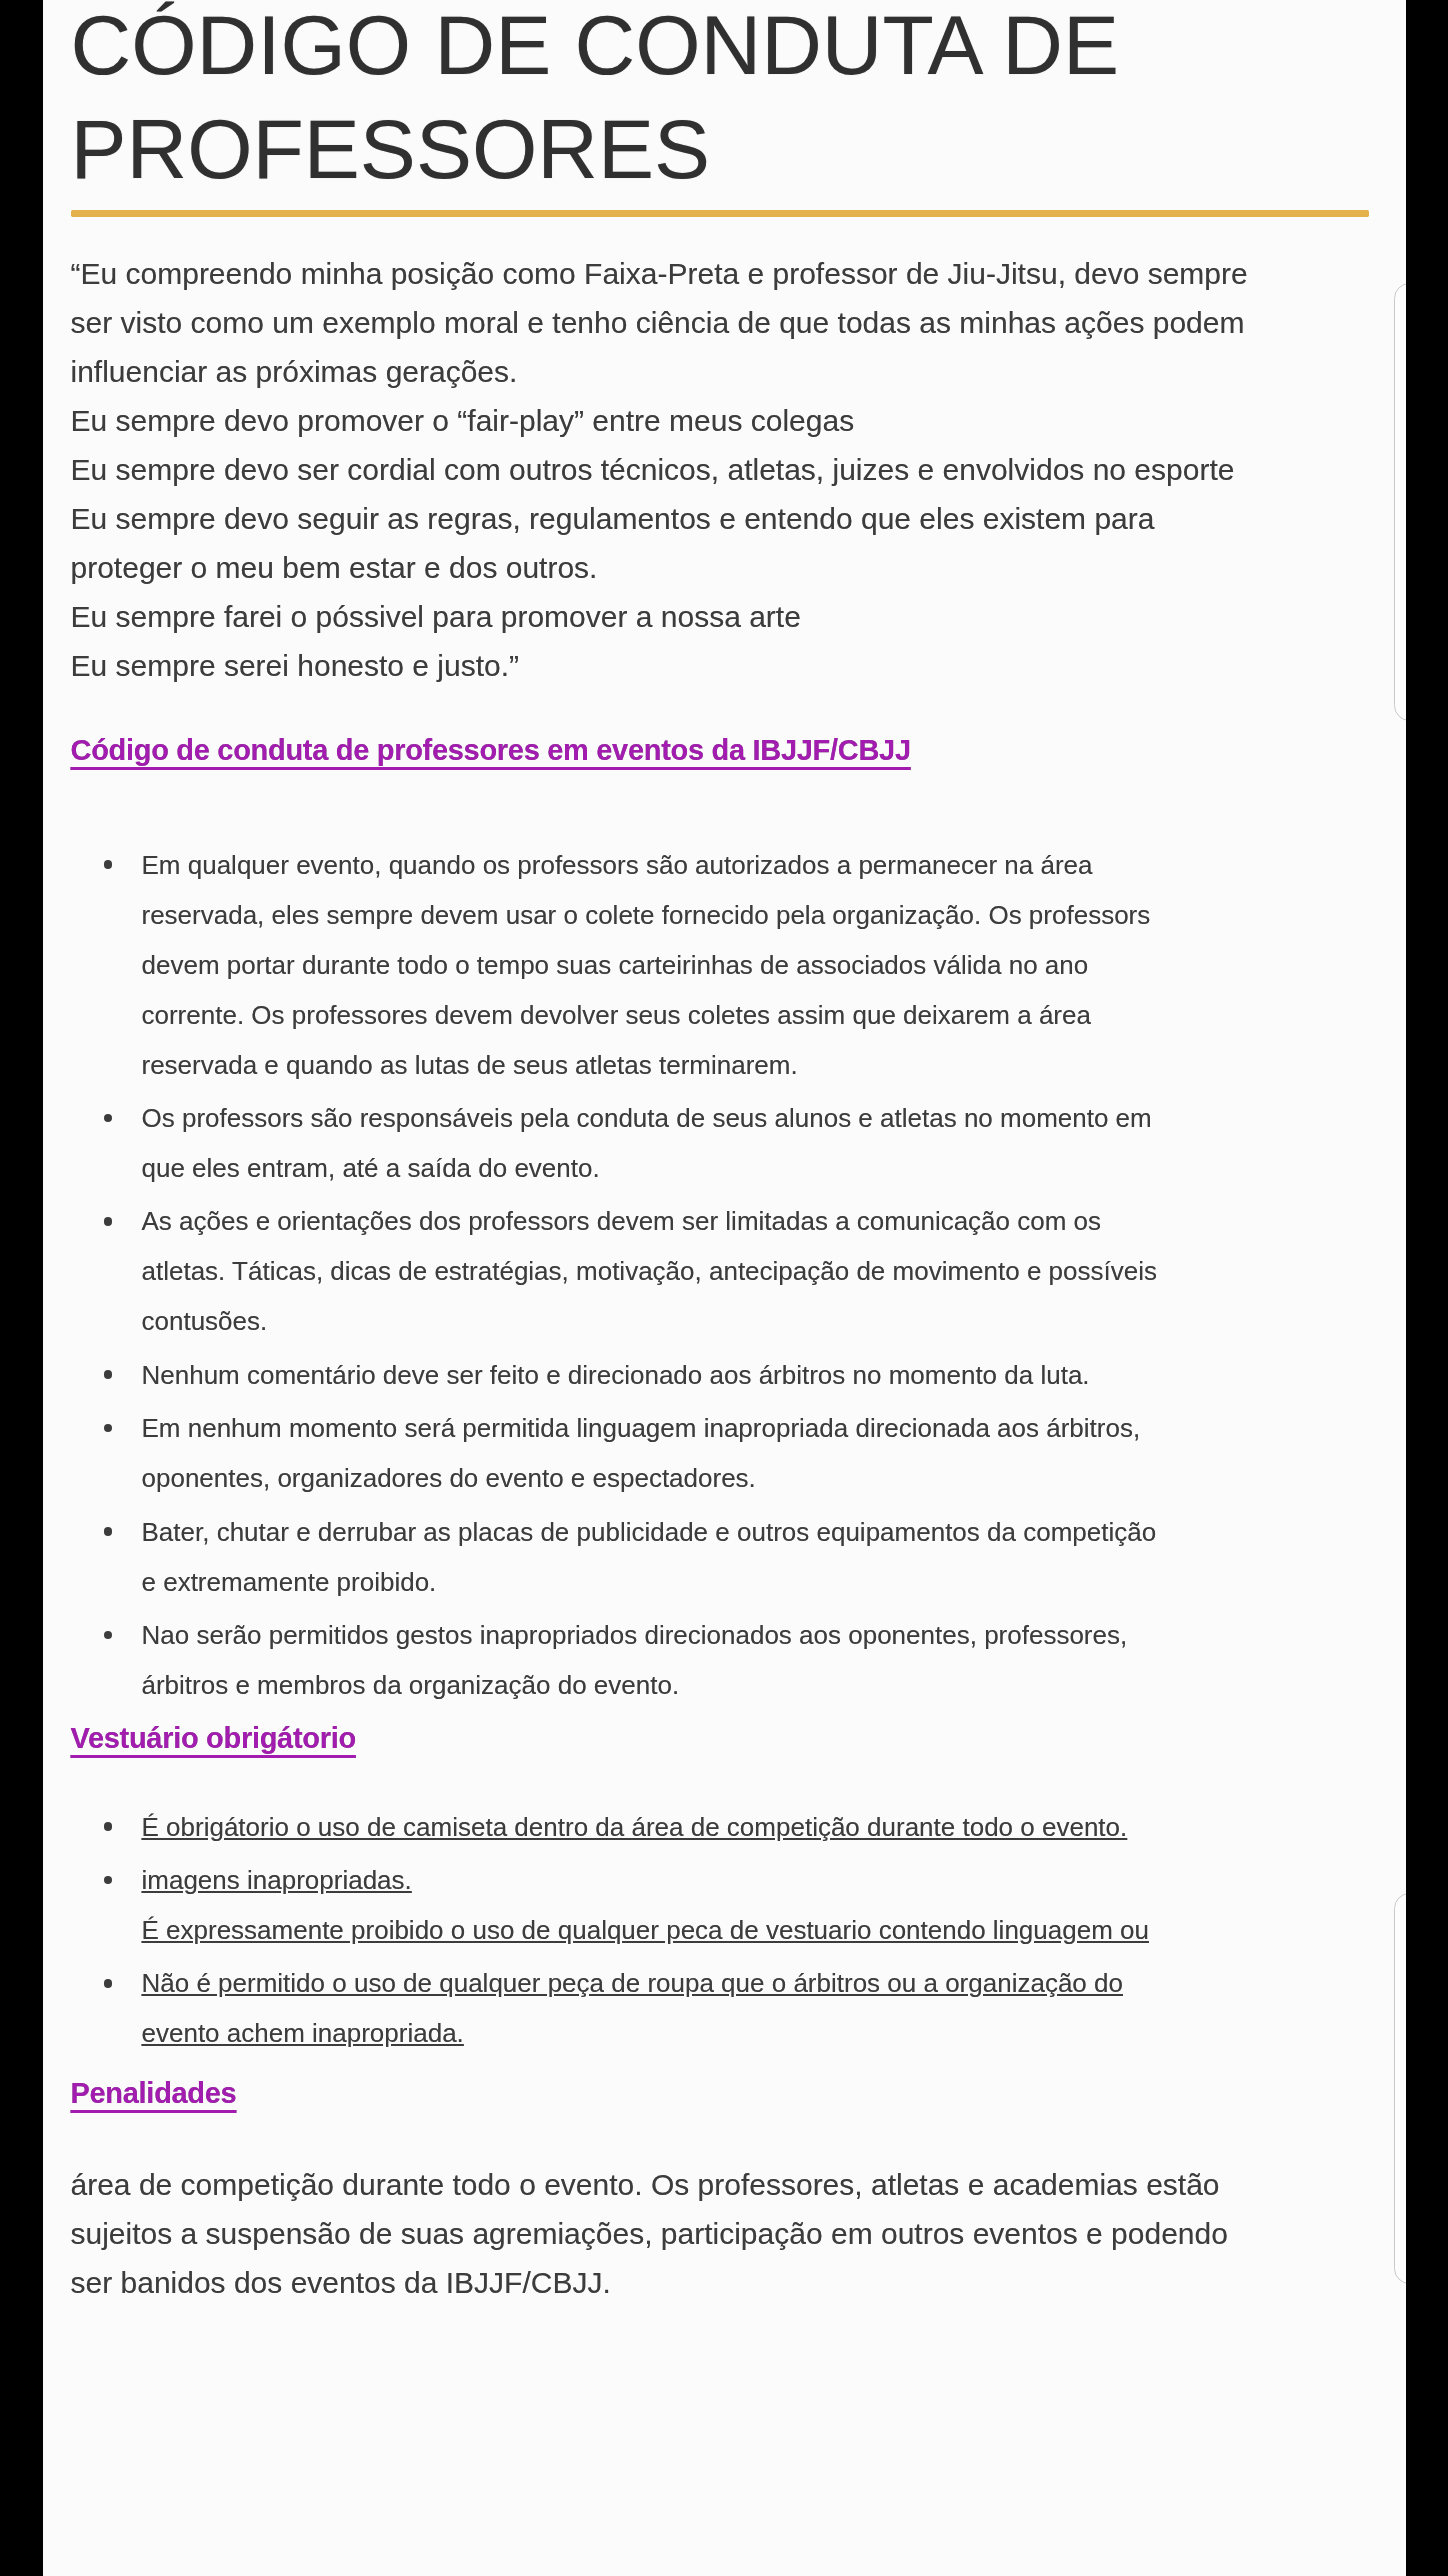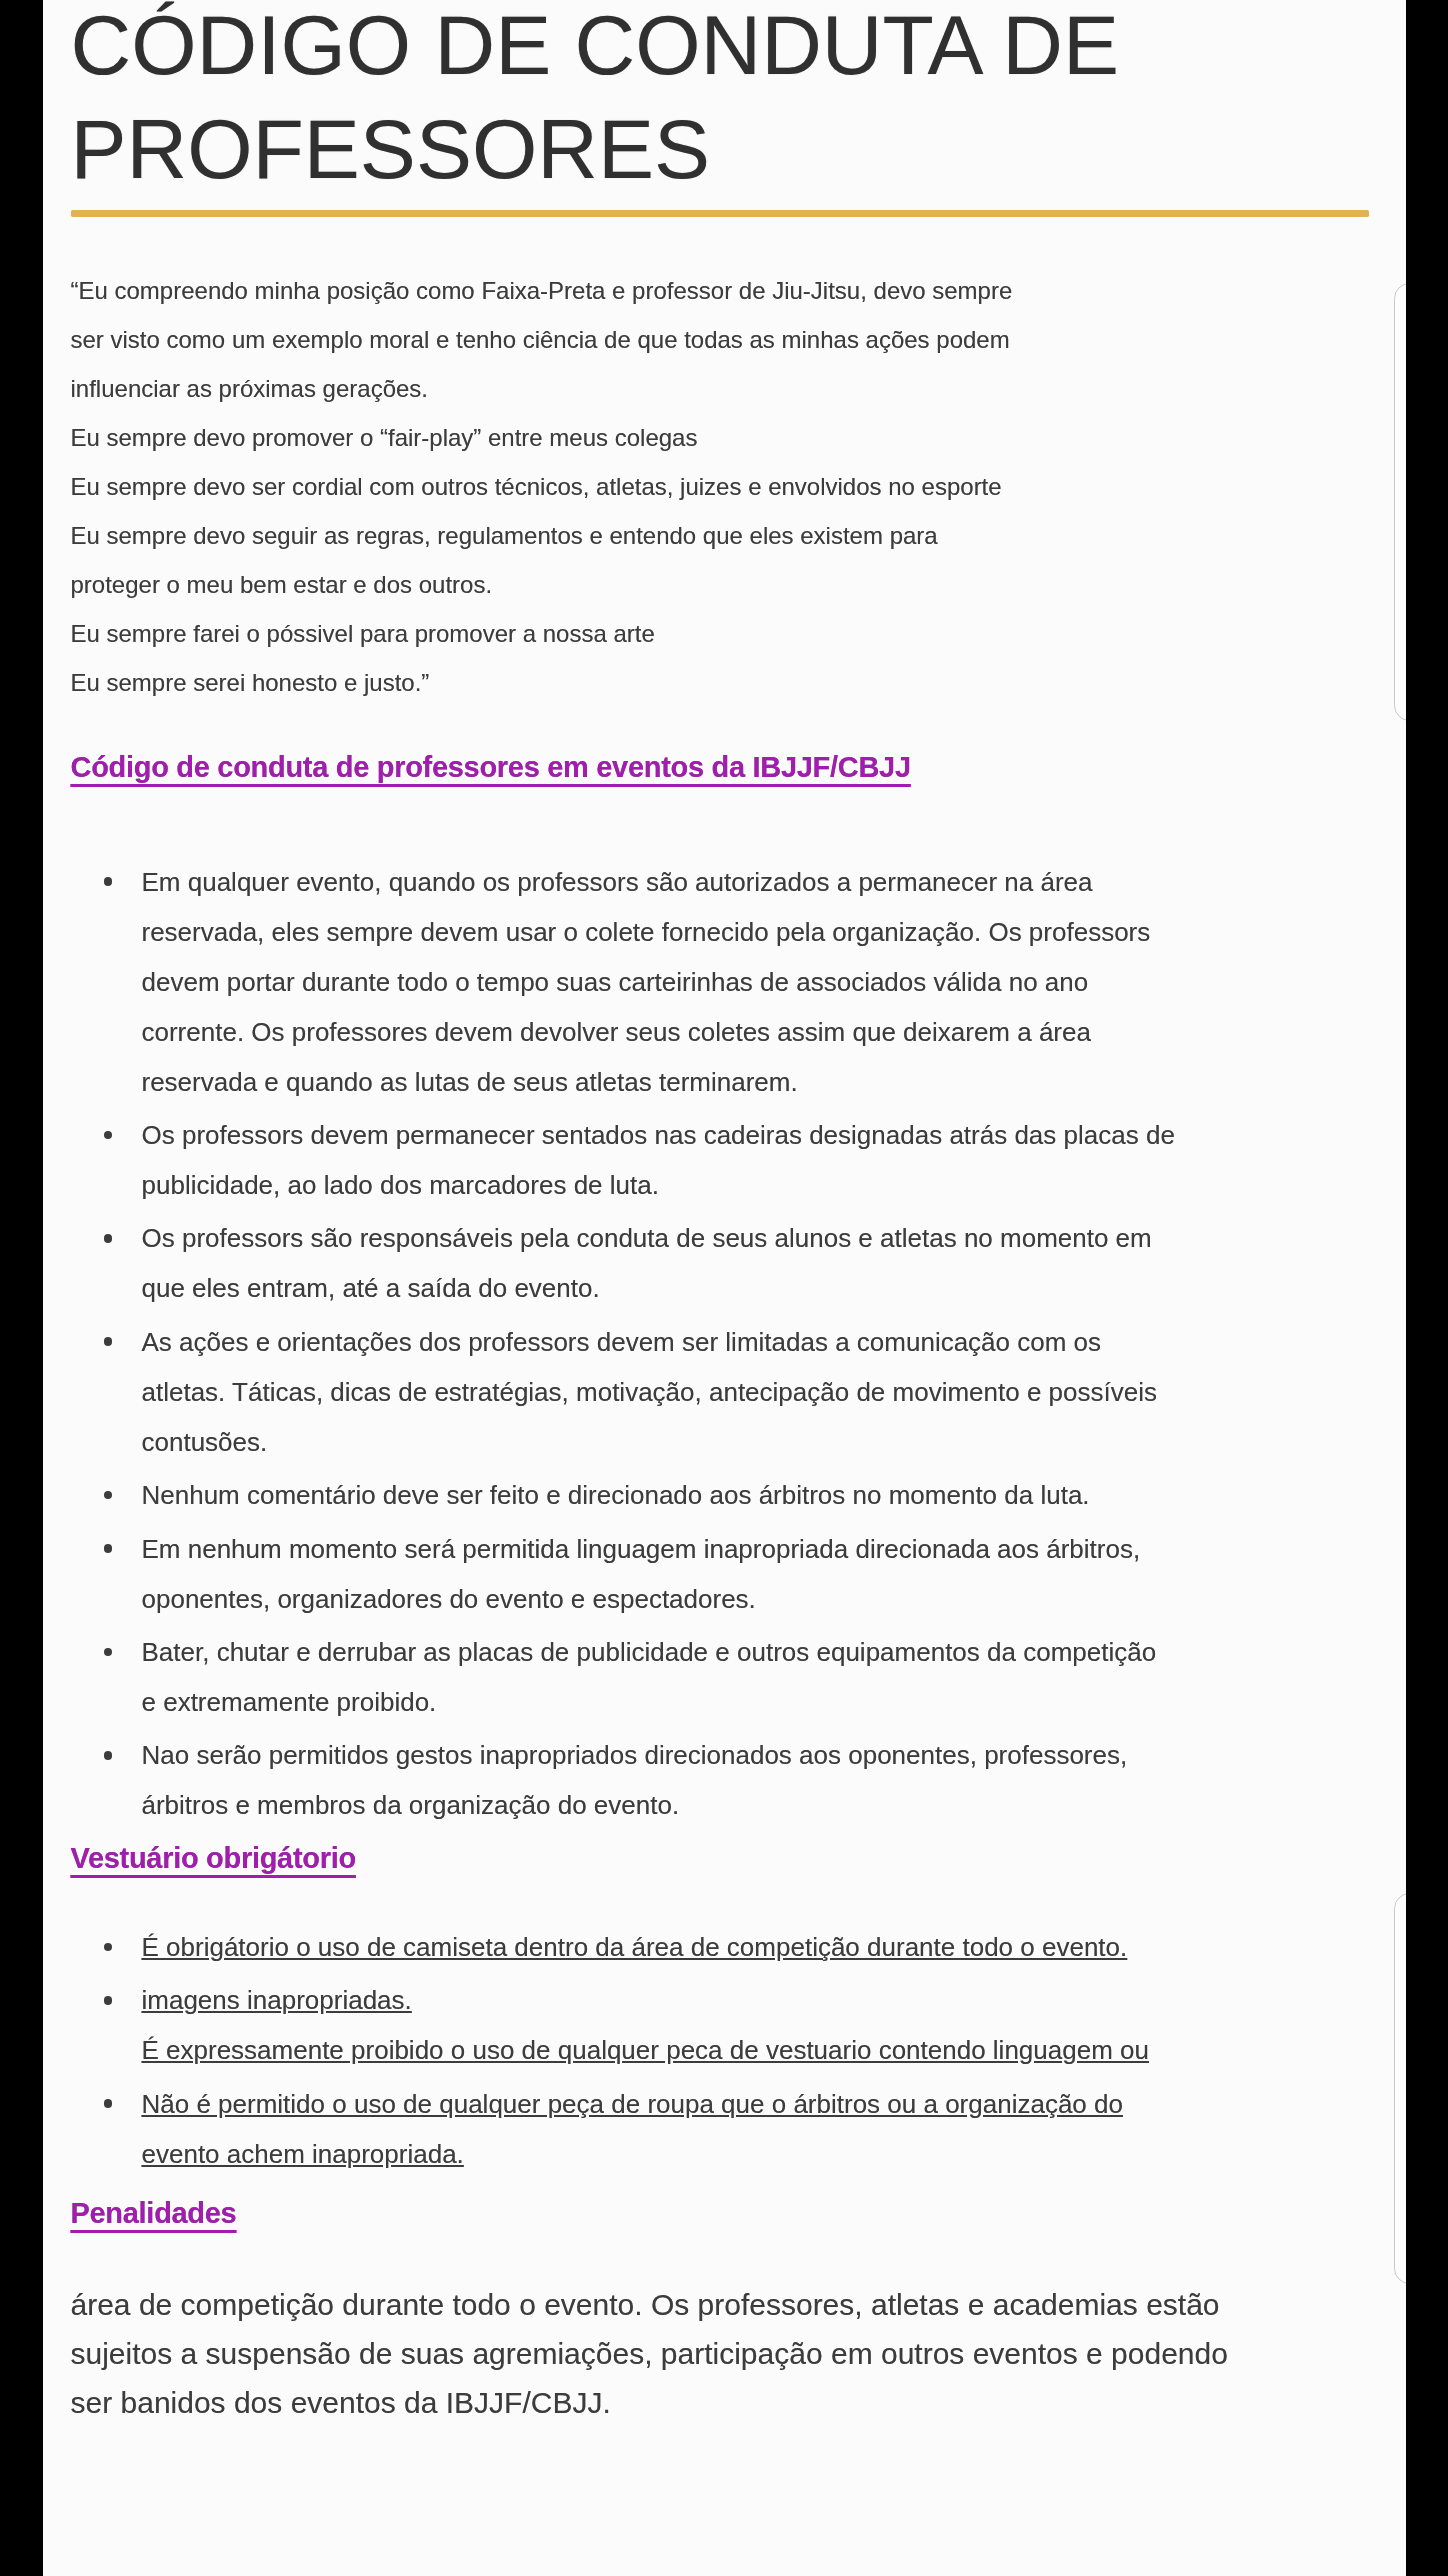--- a/index.html
+++ b/index.html
@@ -7,21 +7,21 @@
        font-family:"Liberation Sans",sans-serif;color:#3c3c3c;}
   .bar{position:absolute;top:0;bottom:0;width:43px;background:#000;z-index:6;}
   .bar.left{left:0;}
   .bar.right{left:1406px;}
   .content{position:absolute;left:43px;top:0;width:1366px;height:2576px;
            padding-left:27.5px;box-sizing:border-box;z-index:2;}
   .title{font-size:84px;line-height:104px;font-weight:300;color:#303030;
          margin-top:-6.9px;letter-spacing:0;text-shadow:0 0 0.9px rgba(48,48,48,.35);}
   .title .tline{white-space:nowrap;}
   .divider{width:1298px;height:6.9px;margin-top:8.6px;border-radius:1.7px;}
-  .intro{margin-top:49px;font-size:24px;line-height:49px;}
+  .intro{margin-top:32px;font-size:30px;line-height:49px;}
   .line{white-space:nowrap;text-shadow:0 0 0.5px rgba(60,60,60,.45);}
   h2{font-size:29px;font-weight:bold;line-height:39px;color:#a21caf;margin:0;
      letter-spacing:-0.3px;text-decoration:underline;text-decoration-thickness:2.6px;
      text-underline-offset:6.9px;text-shadow:0 0 0.5px rgba(20,20,20,.5);}
   .s1 h2{margin-top:41px;}
   .s1 ul{margin-top:70px;}
   .s2 h2{margin-top:8.6px;}
   .s2 ul{margin-top:44px;text-decoration:underline;}
   .s3 h2{margin-top:15.5px;}
   ul{list-style:none;margin:0;padding:0;font-size:26px;}
@@ -67,24 +67,20 @@
     <h2>Código de conduta de professores em eventos da IBJJF/CBJJ</h2>
     <ul>
         <li>
           <div class="line">Em qualquer evento, quando os professors são autorizados a permanecer na área</div>
           <div class="line">reservada, eles sempre devem usar o colete fornecido pela organização. Os professors</div>
           <div class="line">devem portar durante todo o tempo suas carteirinhas de associados válida no ano</div>
           <div class="line">corrente. Os professores devem devolver seus coletes assim que deixarem a área</div>
           <div class="line">reservada e quando as lutas de seus atletas terminarem.</div>
         </li>
         <li>
-          <div class="line">Os professors devem permanecer sentados nas cadeiras designadas atrás das placas de</div>
-          <div class="line">publicidade, ao lado dos marcadores de luta.</div>
-        </li>
-        <li>
           <div class="line">Os professors são responsáveis pela conduta de seus alunos e atletas no momento em</div>
           <div class="line">que eles entram, até a saída do evento.</div>
         </li>
         <li>
           <div class="line">As ações e orientações dos professors devem ser limitadas a comunicação com os</div>
           <div class="line">atletas. Táticas, dicas de estratégias, motivação, antecipação de movimento e possíveis</div>
           <div class="line">contusões.</div>
         </li>
         <li>
           <div class="line">Nenhum comentário deve ser feito e direcionado aos árbitros no momento da luta.</div>

